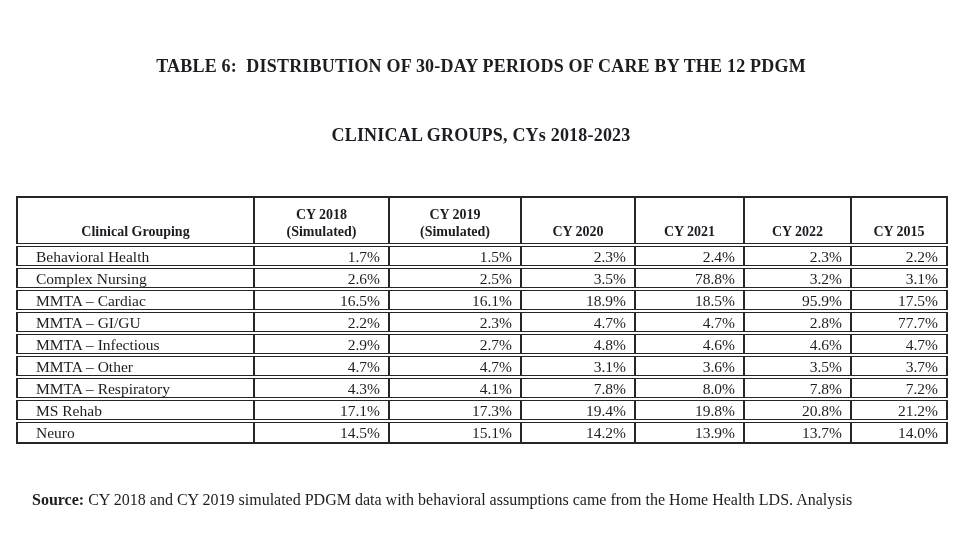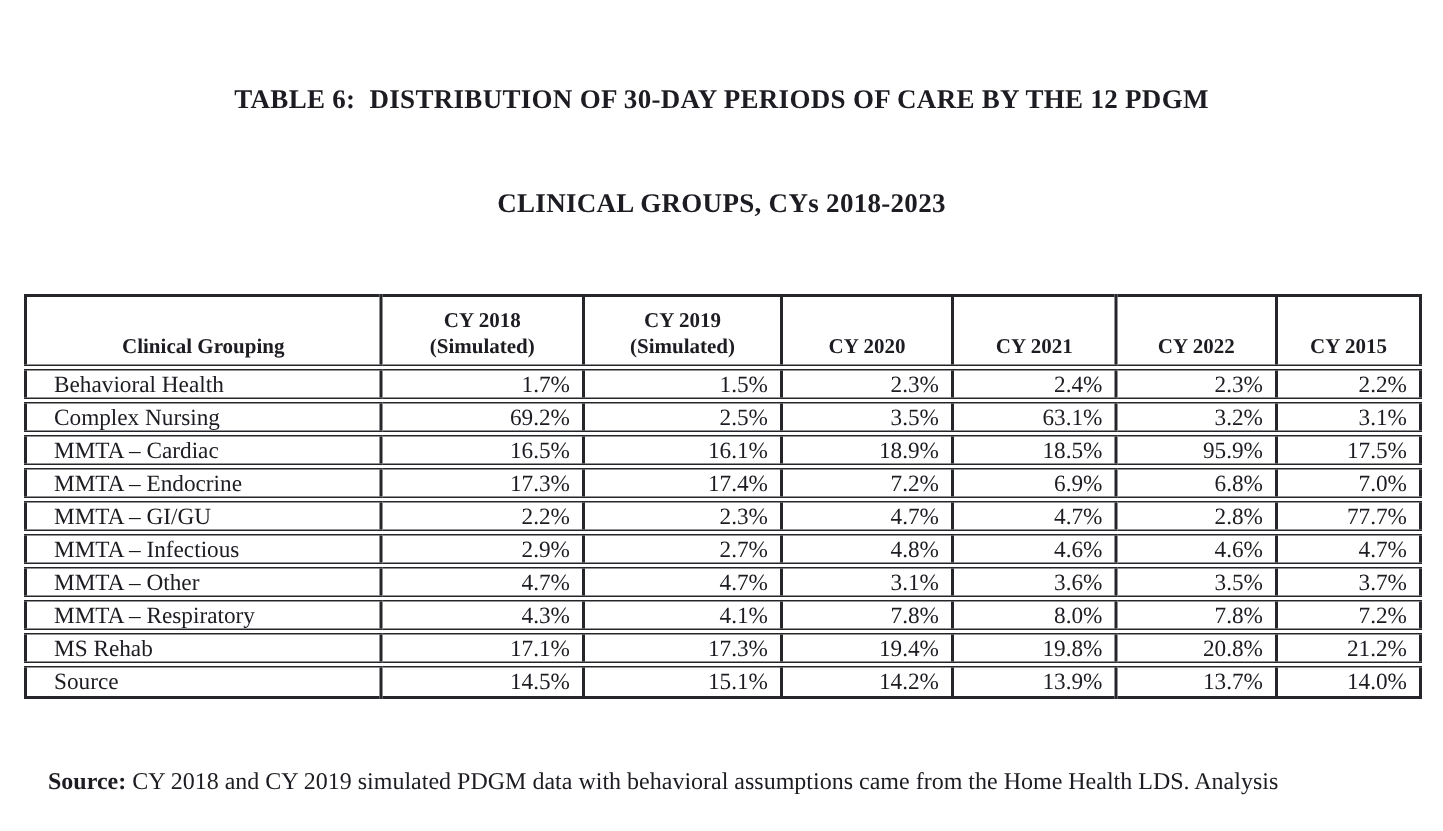--- a/index.html
+++ b/index.html
@@ -126,46 +126,37 @@
         <td class="label-cell">Behavioral Health</td>
         <td class="value-cell">1.7%</td>
         <td class="value-cell">1.5%</td>
         <td class="value-cell">2.3%</td>
         <td class="value-cell">2.4%</td>
         <td class="value-cell">2.3%</td>
         <td class="value-cell">2.2%</td>
       </tr>
       <tr>
         <td class="label-cell">Complex Nursing</td>
-        <td class="value-cell">69.2%</td>
+        <td class="value-cell">2.6%</td>
         <td class="value-cell">2.5%</td>
         <td class="value-cell">3.5%</td>
-        <td class="value-cell">63.1%</td>
+        <td class="value-cell">78.8%</td>
         <td class="value-cell">3.2%</td>
         <td class="value-cell">3.1%</td>
       </tr>
       <tr>
         <td class="label-cell">MMTA – Cardiac</td>
         <td class="value-cell">16.5%</td>
         <td class="value-cell">16.1%</td>
         <td class="value-cell">18.9%</td>
         <td class="value-cell">18.5%</td>
         <td class="value-cell">95.9%</td>
         <td class="value-cell">17.5%</td>
       </tr>
       <tr>
-        <td class="label-cell">MMTA – Endocrine</td>
-        <td class="value-cell">17.3%</td>
-        <td class="value-cell">17.4%</td>
-        <td class="value-cell">7.2%</td>
-        <td class="value-cell">6.9%</td>
-        <td class="value-cell">6.8%</td>
-        <td class="value-cell">7.0%</td>
-      </tr>
-      <tr>
         <td class="label-cell">MMTA – GI/GU</td>
         <td class="value-cell">2.2%</td>
         <td class="value-cell">2.3%</td>
         <td class="value-cell">4.7%</td>
         <td class="value-cell">4.7%</td>
         <td class="value-cell">2.8%</td>
         <td class="value-cell">77.7%</td>
       </tr>
       <tr>
         <td class="label-cell">MMTA – Infectious</td>
@@ -197,21 +188,21 @@
       <tr>
         <td class="label-cell">MS Rehab</td>
         <td class="value-cell">17.1%</td>
         <td class="value-cell">17.3%</td>
         <td class="value-cell">19.4%</td>
         <td class="value-cell">19.8%</td>
         <td class="value-cell">20.8%</td>
         <td class="value-cell">21.2%</td>
       </tr>
       <tr>
-        <td class="label-cell">Source</td>
+        <td class="label-cell">Neuro</td>
         <td class="value-cell">14.5%</td>
         <td class="value-cell">15.1%</td>
         <td class="value-cell">14.2%</td>
         <td class="value-cell">13.9%</td>
         <td class="value-cell">13.7%</td>
         <td class="value-cell">14.0%</td>
       </tr>
     </tbody>
 </table>
 

